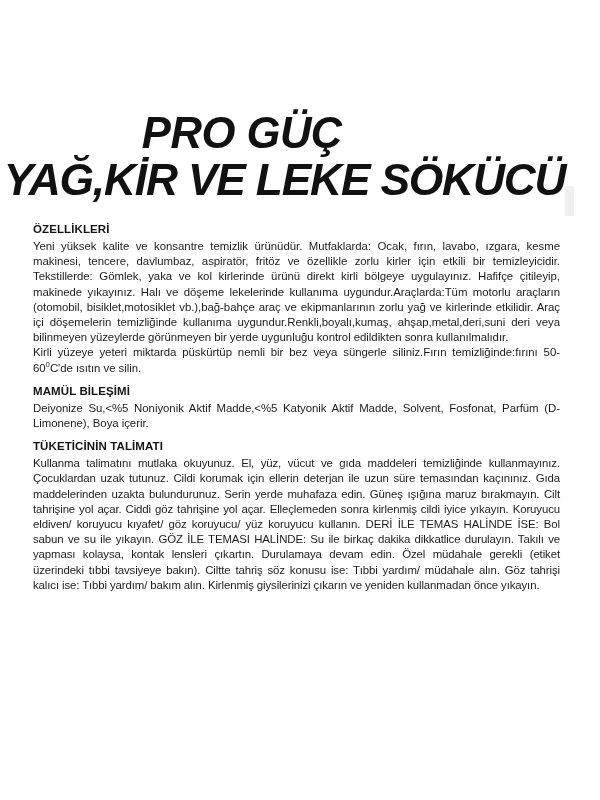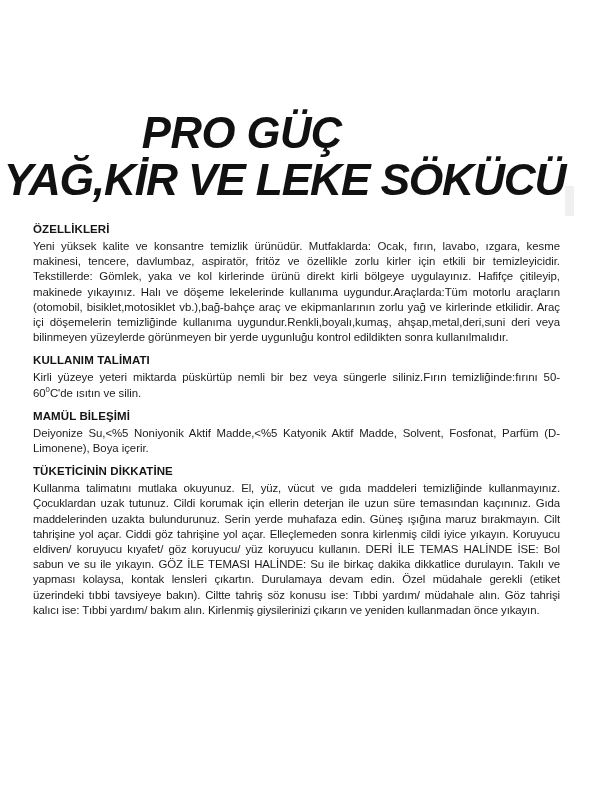--- a/index.html
+++ b/index.html
@@ -125,23 +125,22 @@
     <div class="headline-line2">YAĞ,KİR VE LEKE SÖKÜCÜ</div>
   </div>
 
   <div class="scan-artifact"></div>
 
   <div class="content">
 
     <div class="section-heading">ÖZELLİKLERİ</div>
     <p class="para">Yeni yüksek kalite ve konsantre temizlik ürünüdür. Mutfaklarda: Ocak, fırın, lavabo, ızgara, kesme makinesi, tencere, davlumbaz, aspiratör, fritöz ve özellikle zorlu kirler için etkili bir temizleyicidir. Tekstillerde: Gömlek, yaka ve kol kirlerinde ürünü direkt kirli bölgeye uygulayınız. Hafifçe çitileyip, makinede yıkayınız. Halı ve döşeme lekelerinde kullanıma uygundur.Araçlarda:Tüm motorlu araçların (otomobil, bisiklet,motosiklet vb.),bağ-bahçe araç ve ekipmanlarının zorlu yağ ve kirlerinde etkilidir. Araç içi döşemelerin temizliğinde kullanıma uygundur.Renkli,boyalı,kumaş, ahşap,metal,deri,suni deri veya bilinmeyen yüzeylerde görünmeyen bir yerde uygunluğu kontrol edildikten sonra kullanılmalıdır.</p>
 
-    <div class="section-heading spaced">KULLANIM TALİMATI</div>
     <p class="para"><span>Kirli yüzeye yeteri miktarda püskürtüp nemli bir bez veya süngerle siliniz.Fırın temizliğinde:fırını 50-60</span><sup>0</sup><span>C'de ısıtın ve silin.</span></p>
 
     <div class="section-heading spaced">MAMÜL BİLEŞİMİ</div>
     <p class="para">Deiyonize Su,&lt;%5 Noniyonik Aktif Madde,&lt;%5 Katyonik Aktif Madde, Solvent, Fosfonat, Parfüm (D-Limonene), Boya içerir.</p>
 
-    <div class="section-heading spaced">TÜKETİCİNİN DİKKATİNE</div>
+    <div class="section-heading spaced">TÜKETİCİNİN TALİMATI</div>
     <p class="para tight">Kullanma talimatını mutlaka okuyunuz. El, yüz, vücut ve gıda maddeleri temizliğinde kullanmayınız. Çocuklardan uzak tutunuz. Cildi korumak için ellerin deterjan ile uzun süre temasından kaçınınız. Gıda maddelerinden uzakta bulundurunuz. Serin yerde muhafaza edin. Güneş ışığına maruz bırakmayın. Cilt tahrişine yol açar. Ciddi göz tahrişine yol açar. Elleçlemeden sonra kirlenmiş cildi iyice yıkayın. Koruyucu eldiven/ koruyucu kıyafet/ göz koruyucu/ yüz koruyucu kullanın. DERİ İLE TEMAS HALİNDE İSE: Bol sabun ve su ile yıkayın. GÖZ İLE TEMASI HALİNDE: Su ile birkaç dakika dikkatlice durulayın. Takılı ve yapması kolaysa, kontak lensleri çıkartın. Durulamaya devam edin. Özel müdahale gerekli (etiket üzerindeki tıbbi tavsiyeye bakın). Ciltte tahriş söz konusu ise: Tıbbi yardım/ müdahale alın. Göz tahrişi kalıcı ise: Tıbbi yardım/ bakım alın. Kirlenmiş giysilerinizi çıkarın ve yeniden kullanmadan önce yıkayın.</p>
 
   </div>
 </div>
 
 </body></html>

